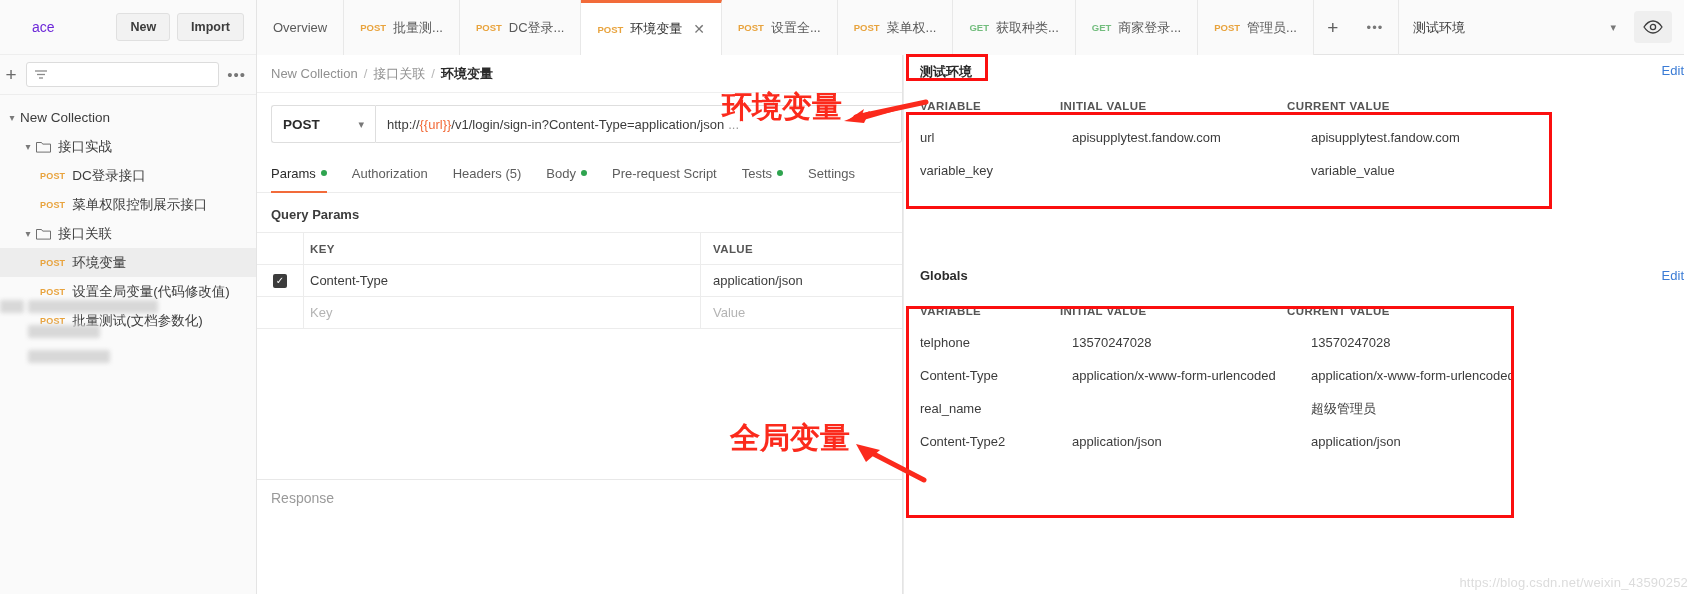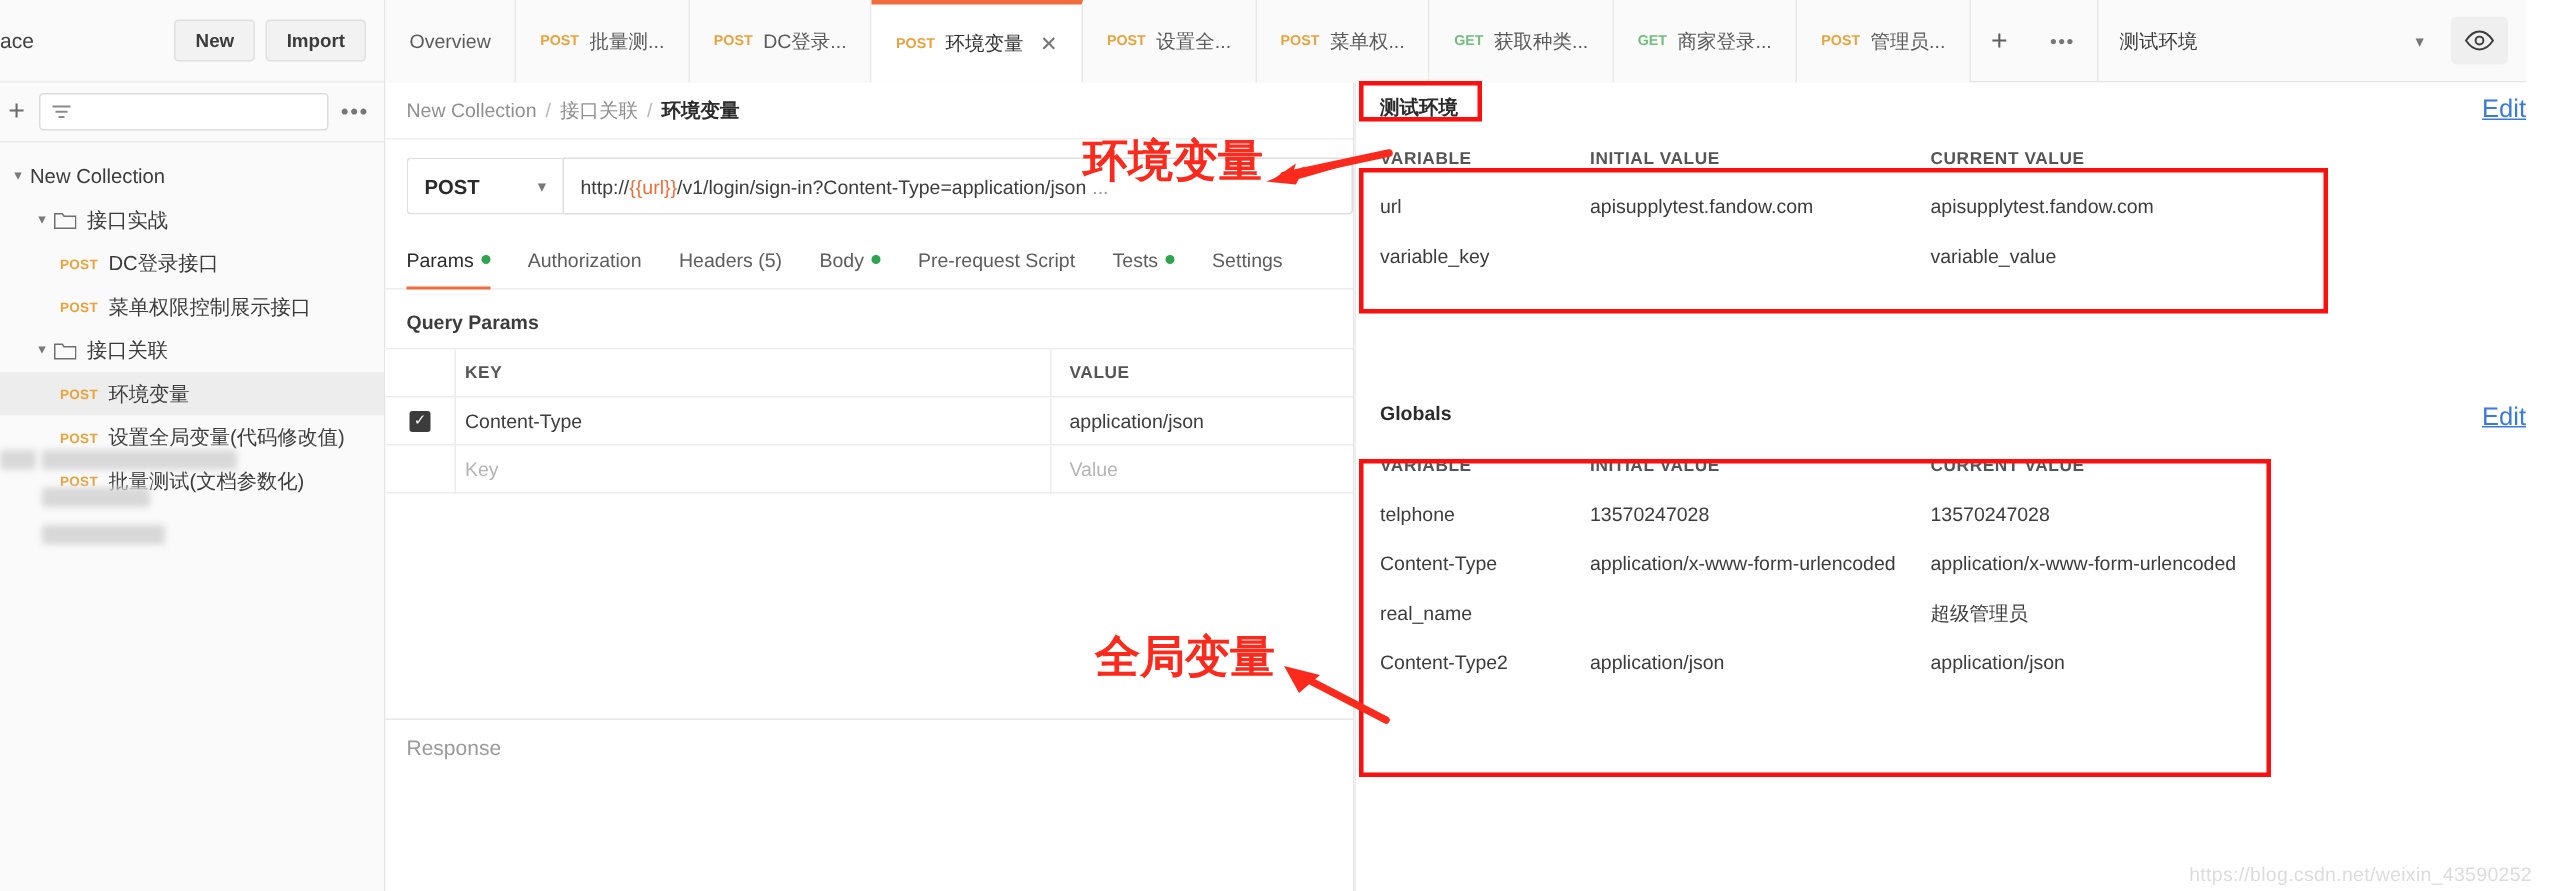--- a/index.html
+++ b/index.html
@@ -18,22 +18,22 @@
   
   .sidebar {
     position: absolute; left: 0; top: 0; width: 257px; height: 594px;
     background: #fafafa; border-right: 1px solid #e4e4e4;
   }
   .ws-header {
     height: 55px; display: flex; align-items: center; padding: 0 12px 0 0;
     border-bottom: 1px solid #eee; background:#fafafa;
   }
   .ws-title {
-    flex: 1; font-size: 14px; color: #404040; padding-left: 0px;
-    white-space: nowrap; overflow: hidden;
+    flex: 1; font-size: 14px; color: #6d28d9; padding-left: 0px;
+    white-space: nowrap; overflow: hidden; margin-left: 32px;
   }
   .ws-btn {
     height: 28px; padding: 0 13px; margin-left: 7px;
     background: #f2f2f2; border: 1px solid #e0e0e0; border-radius: 3px;
     font-size: 12.5px; font-weight: bold; color: #3c3c3c;
     display: flex; align-items: center; cursor: pointer;
   }
   .filter-row {
     height: 40px; display: flex; align-items: center; gap: 8px;
     padding: 0 10px 0 4px; border-bottom: 1px solid #ededed;
@@ -165,28 +165,28 @@
   .rightpane {
     position: absolute; left: 903px; top: 55px; right: 0; bottom: 0;
     background: #fff; border-left: 1px solid #ececec;
   }
   .env-section { position: relative; }
   .env-name {
     position: absolute; left: 16px; top: 8px; font-size: 13px;
     font-weight: bold; color: #2b2b2b;
   }
   .edit-link {
-    position: absolute; right: 16px; font-size: 17px; color: #3a7bd5; cursor: pointer; text-decoration: underline;
+    position: absolute; right: 16px; font-size: 13px; color: #3a7bd5; cursor: pointer;
   }
   .vtable { position: absolute; left: 0; right: 0; }
   .vhead {
     display: flex; height: 30px; align-items: center;
     font-size: 11.5px; font-weight: bold; color: #555; letter-spacing: .4px;
   }
-  .vrow { display: flex; height: 33px; align-items: center; font-size: 13px; color: #3c3c3c;}
+  .vrow { display: flex; height: 33px; align-items: center; font-size: 13px; color: #3c3c3c; gap: 12px;}
   .c1 { width: 128px; padding-left: 16px; flex:none; }
   .c2 { width: 255px; flex:none;padding-left:28px; }
   .c3 { flex: 1; }
 
   
   .redbox { position: absolute; border: 3px solid #fb0f0f; pointer-events:none; }
   .redtext {
     position: absolute; color: #fb2a1c; font-size: 30px; font-weight: bold;
     font-family: "DejaVu Sans", sans-serif; white-space: nowrap;
   }

